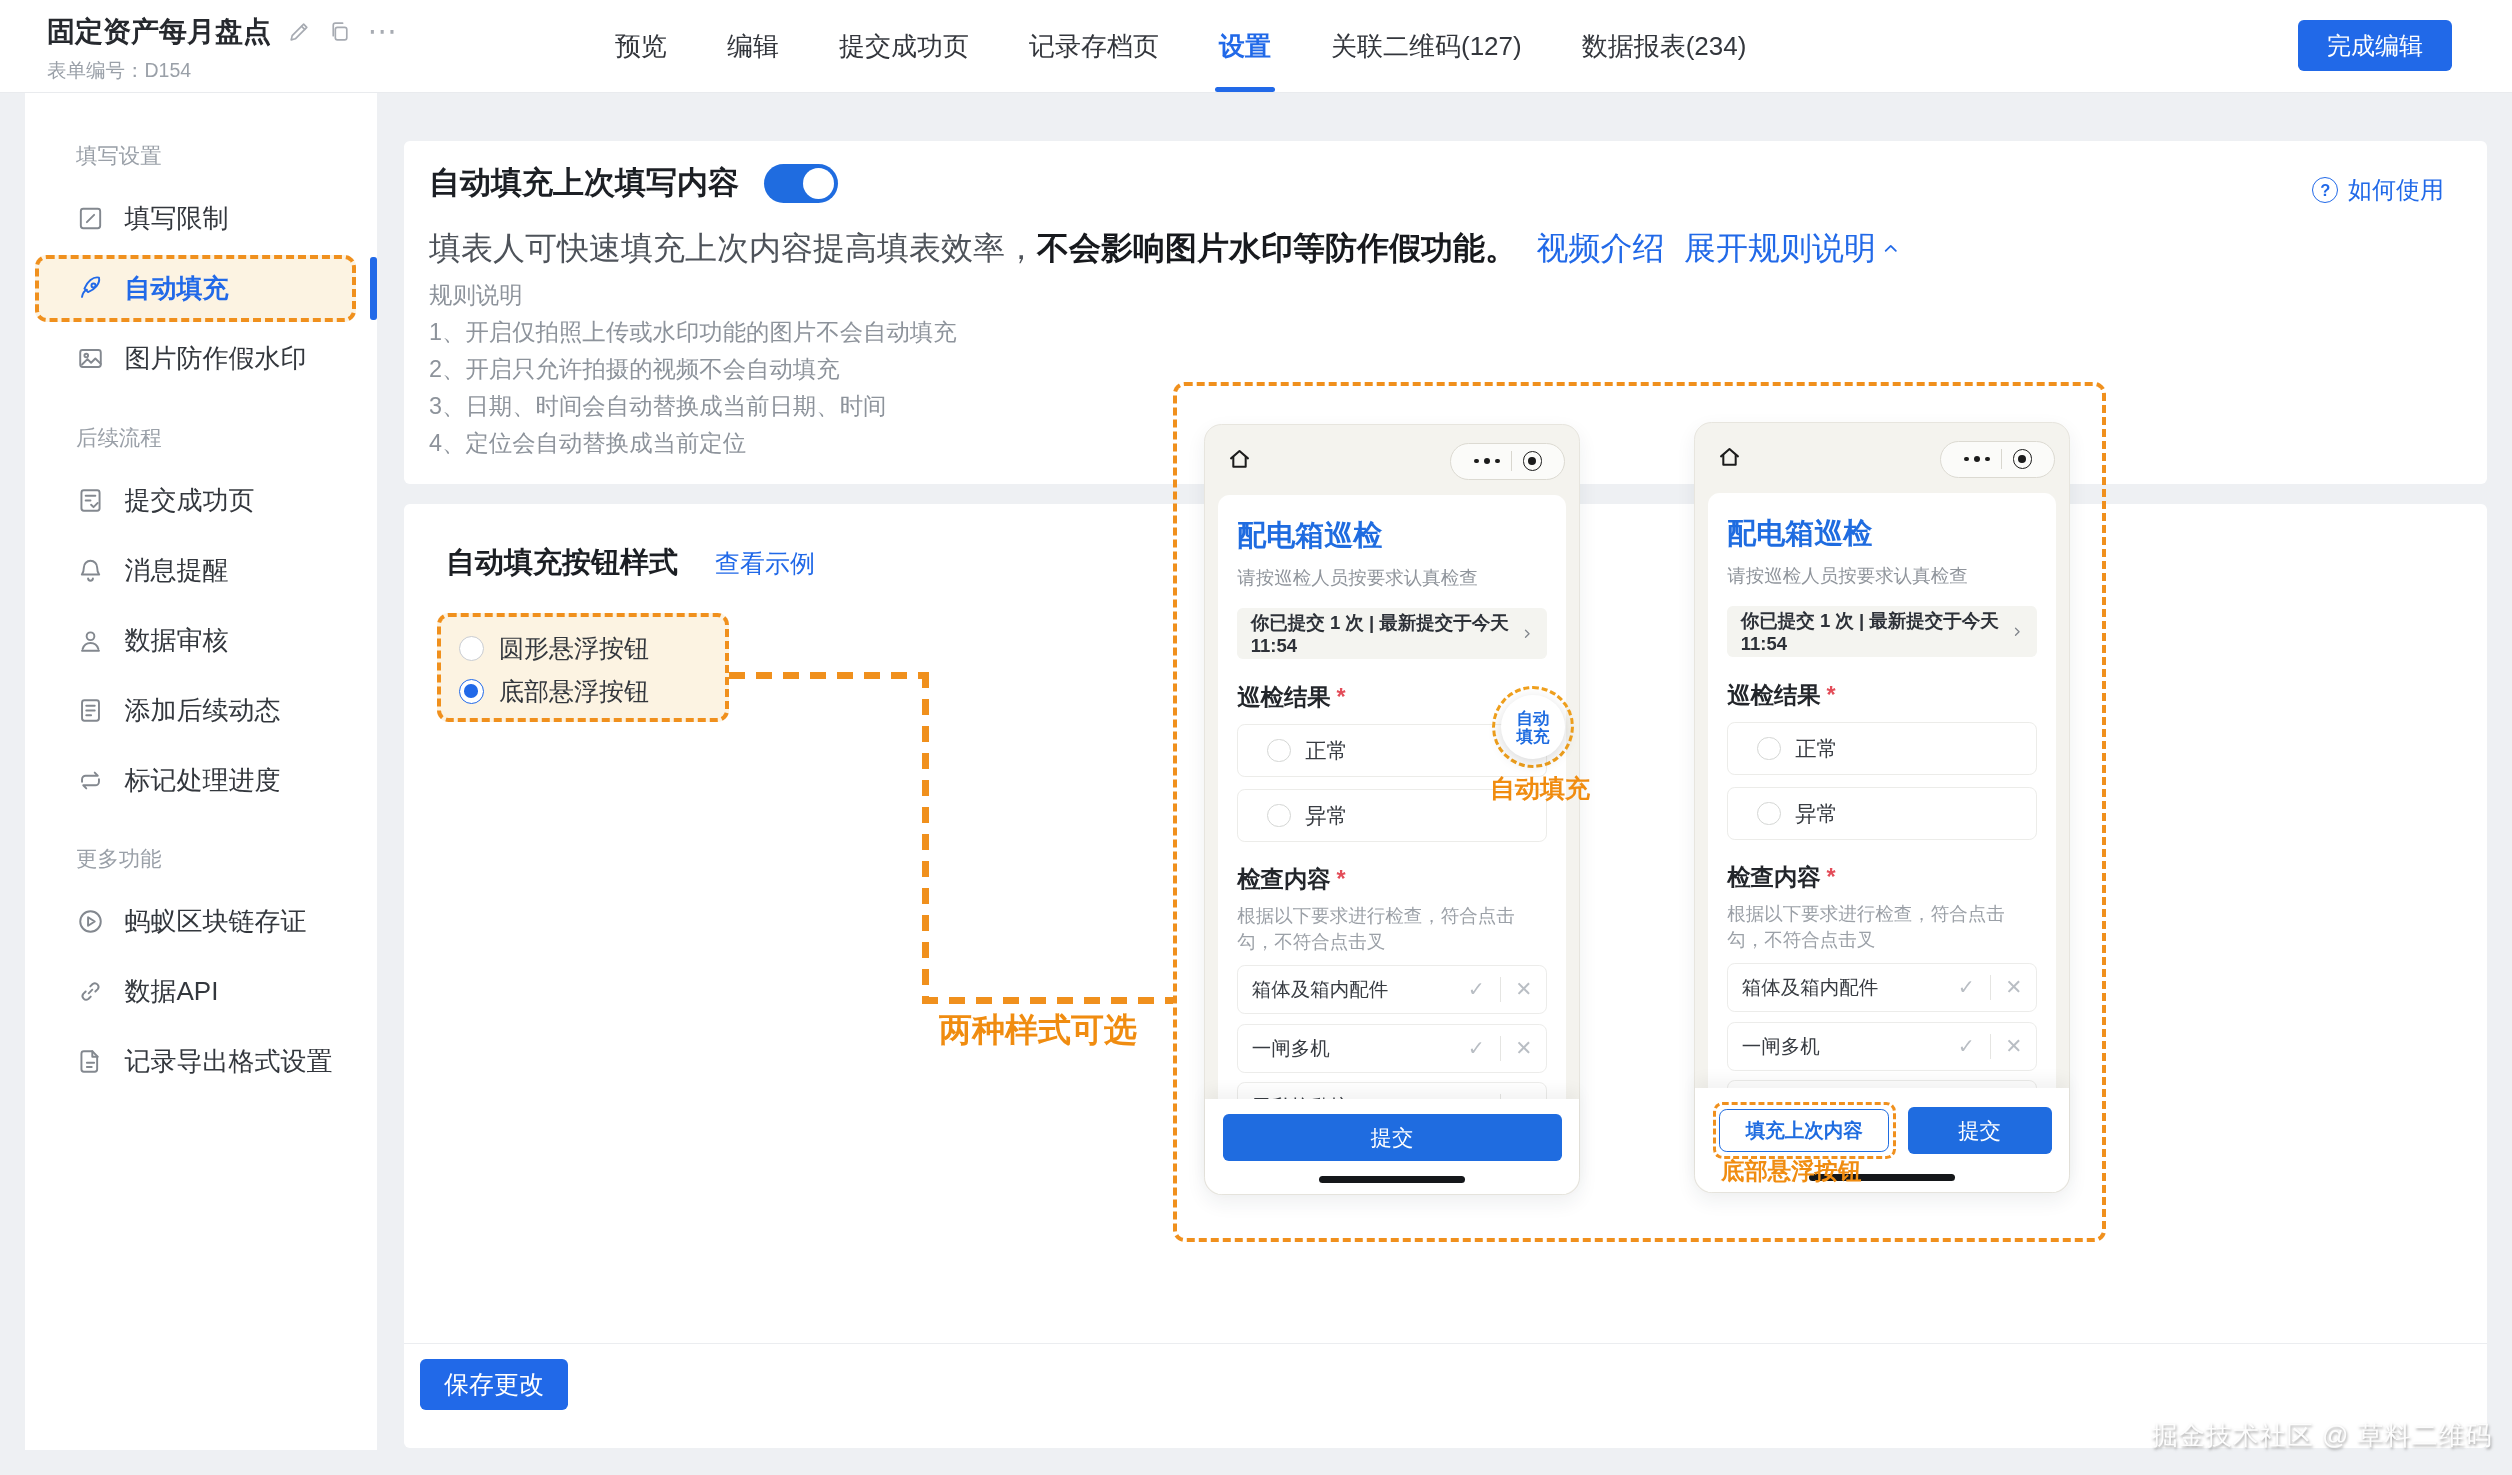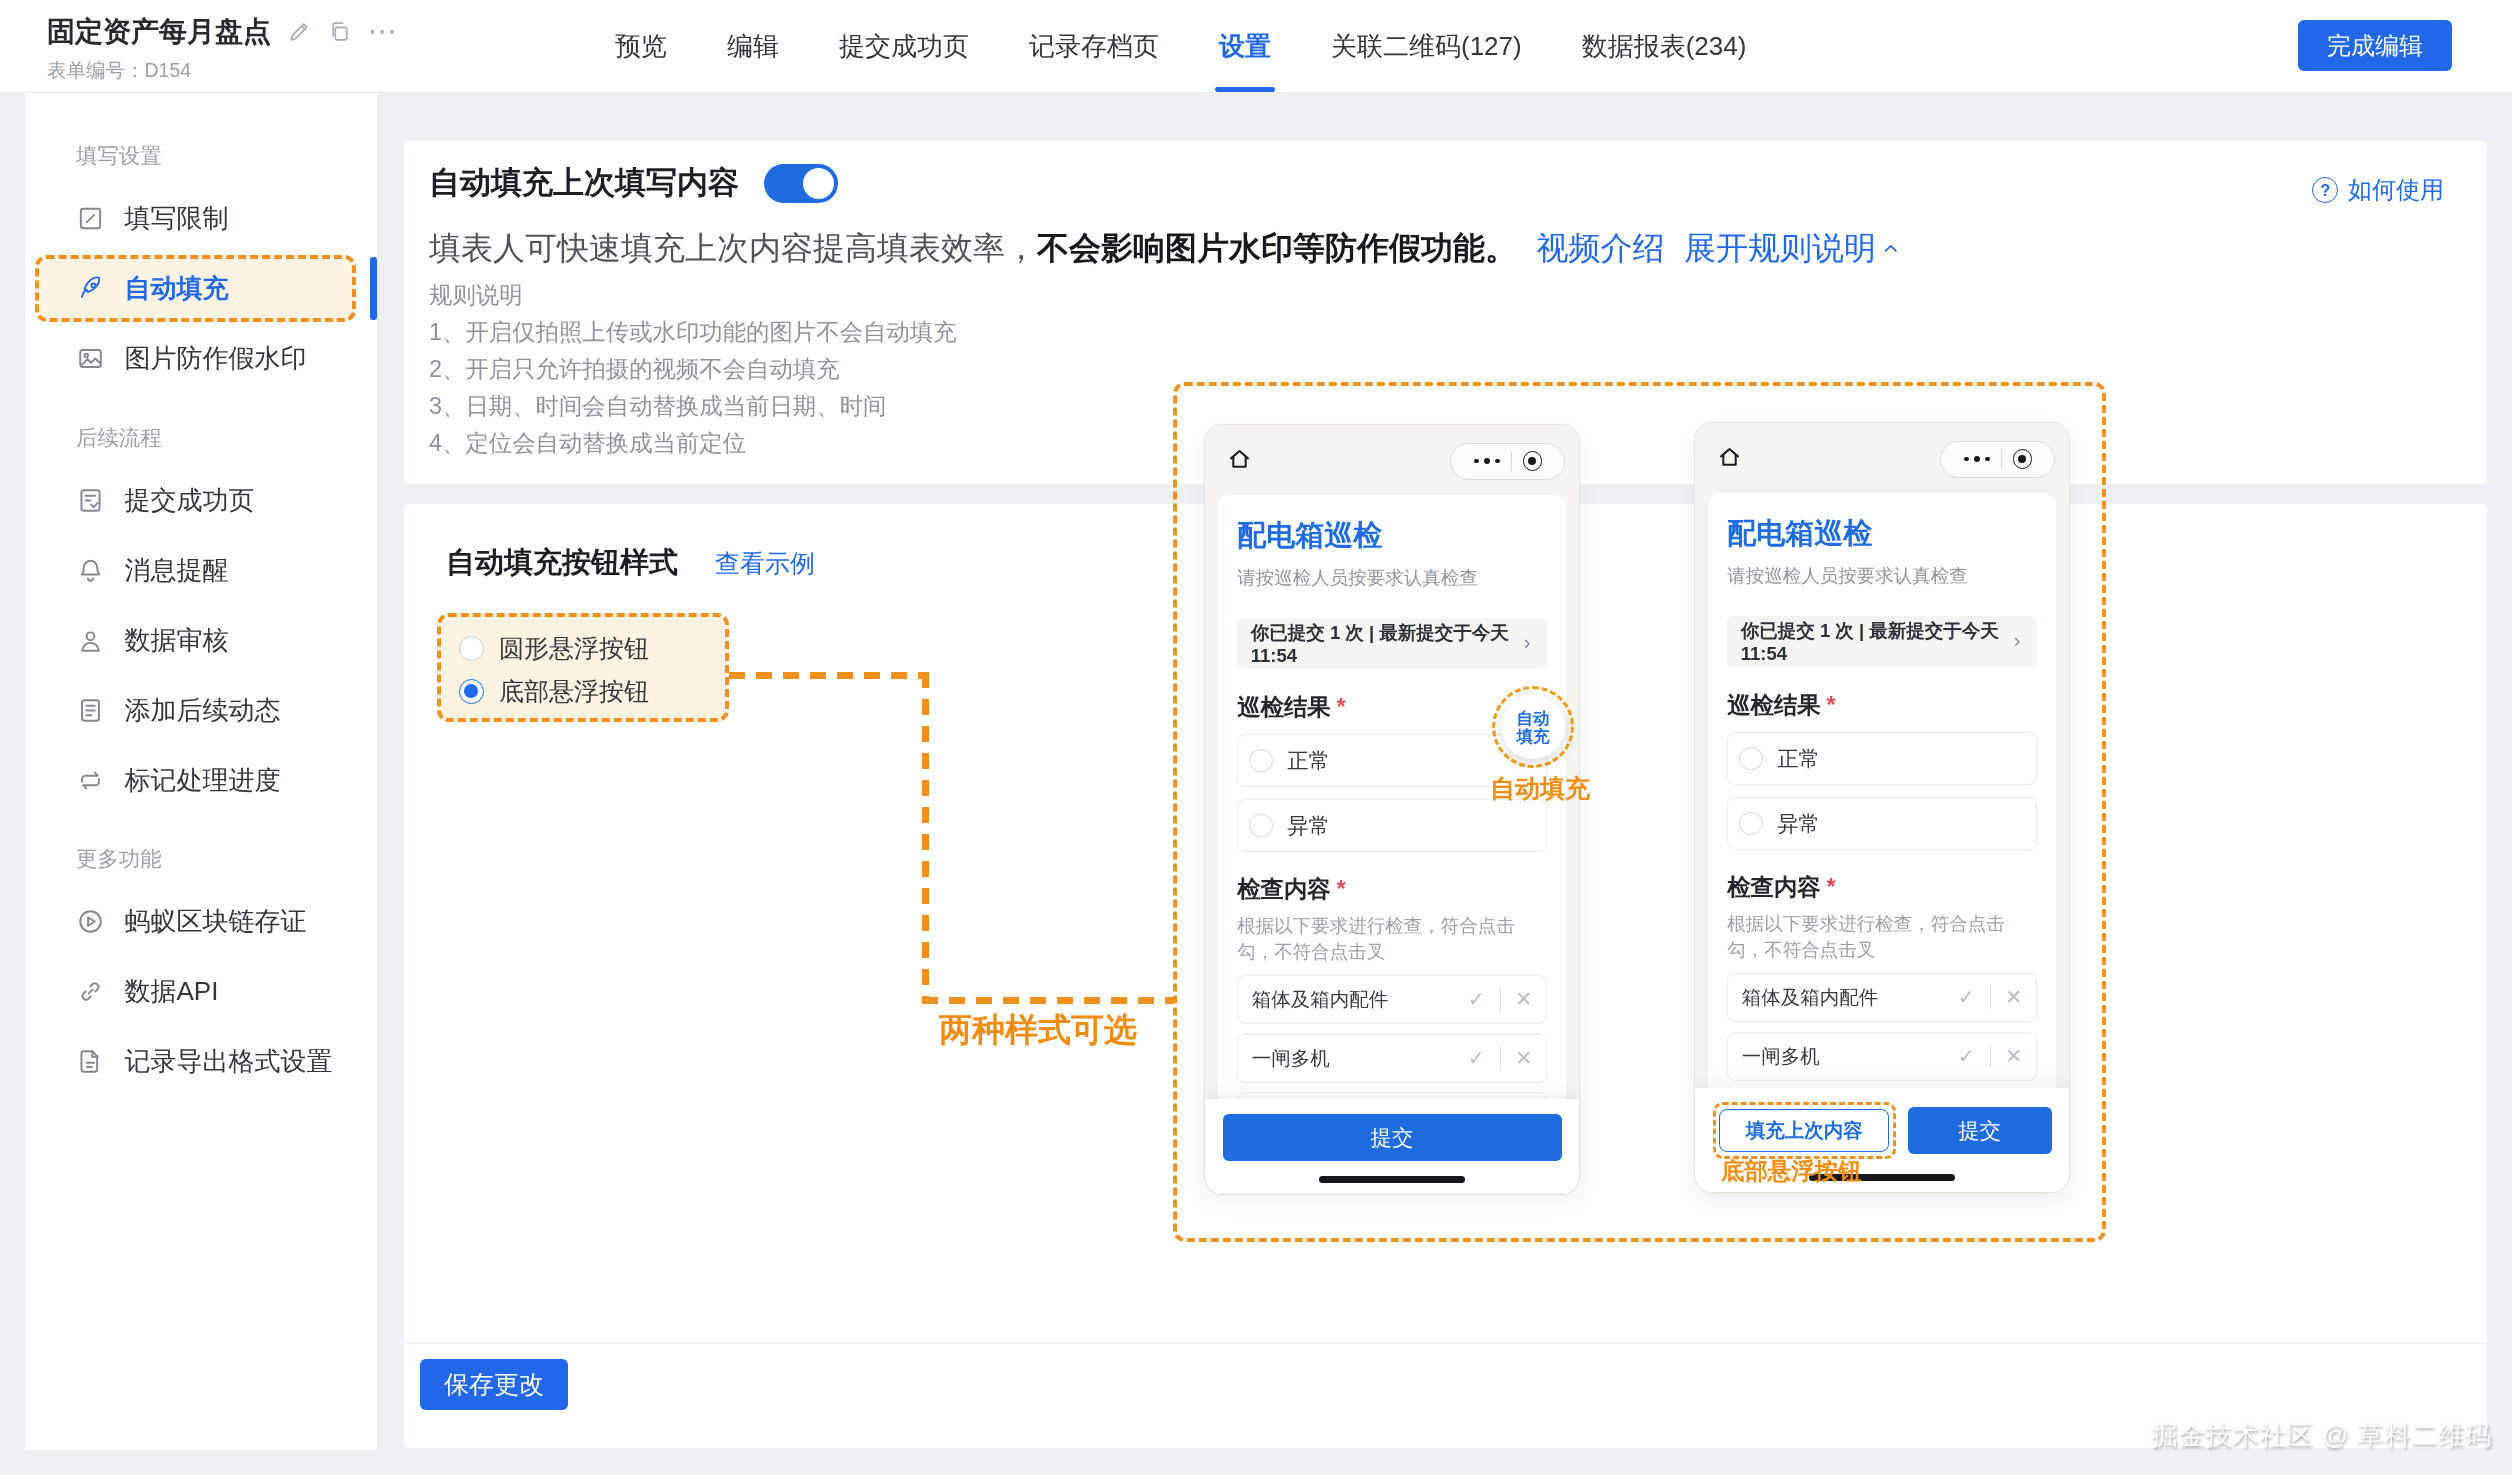--- a/index.html
+++ b/index.html
@@ -77,25 +77,25 @@
   .capsule{position:absolute;right:13.6px;top:17.5px;width:115px;height:37px;box-sizing:border-box;border:1px solid #dcdad2;border-radius:18.5px;background:rgba(252,252,250,.9);display:flex;align-items:center;justify-content:center;}
   .cap-dots{display:flex;align-items:center;gap:4.9px;}
   .cap-dots i{display:block;width:4.9px;height:4.9px;border-radius:50%;background:#1b1b1b;}
   .cap-dots i.mid{width:6.8px;height:6.8px;}
   .cap-div{width:1px;height:19.5px;background:#d9d7cf;margin:0 10.7px;}
   .cap-ring{width:19.5px;height:19.5px;border:1.9px solid #1b1b1b;border-radius:50%;box-sizing:border-box;display:flex;align-items:center;justify-content:center;}
   .cap-ring i{display:block;width:7.8px;height:7.8px;border-radius:50%;background:#1b1b1b;}
   .ph-card{position:absolute;left:12.7px;right:12.7px;top:70px;bottom:0;background:#fff;border-radius:11.7px 11.7px 0 0;box-sizing:border-box;padding:21.4px 19.5px 0;overflow:hidden;}
   .ph-title{font-size:29px;font-weight:bold;color:#1f6ce0;}
   .ph-sub{margin-top:8.8px;font-size:18.5px;color:#90959c;}
-  .ph-banner{margin-top:28px;height:51px;background:#f4f4f0;border-radius:5.8px;display:flex;align-items:center;justify-content:space-between;padding:0 13.6px;}
+  .ph-banner{margin-top:18px;height:51px;background:#f4f4f0;border-radius:5.8px;display:flex;align-items:center;justify-content:space-between;padding:0 13.6px;}
   .ph-banner .txt{font-size:18.5px;font-weight:bold;color:#2d3138;}
   .ph-q{margin-top:21.4px;font-size:23.4px;font-weight:bold;color:#23262b;}
   .req{color:#e34d59;margin-left:5.8px;font-weight:bold;}
-  .ph-opt{margin-top:11.7px;height:53px;box-sizing:border-box;border:1px solid #ecece9;border-radius:7.8px;display:flex;align-items:center;gap:14.6px;padding-left:11px;}
+  .ph-opt{margin-top:11.7px;height:53px;box-sizing:border-box;border:1px solid #ecece9;border-radius:7.8px;display:flex;align-items:center;gap:14.6px;padding-left:29px;}
   .ph-radio{width:23.4px;height:23.4px;border-radius:50%;box-sizing:border-box;border:1.9px solid #d4d6d4;}
   .ph-opt .olbl{font-size:21.4px;color:#383c42;}
   .ph-hint{margin-top:7.8px;font-size:18.5px;color:#9ba0a7;line-height:26px;}
   .ph-check{margin-top:9.7px;height:49px;box-sizing:border-box;border:1px solid #ececea;border-radius:7.8px;display:flex;align-items:center;padding:0 13.6px;}
   .ph-check .clbl{flex:1;font-size:19.5px;color:#383c42;}
   .mk{color:#b9bec4;font-size:20.4px;}
   .vdiv{width:1px;height:25px;background:#e5e5e2;margin:0 14.6px;}
   .ph-footer{position:absolute;left:0;right:0;bottom:0;background:#fff;padding:14.6px 17.5px 5.8px;box-shadow:0 -7.8px 15.6px rgba(0,0,0,.05);border-radius:0 0 17.5px 17.5px;z-index:4;}
   .ph-submit{height:47px;background:#1f6ce0;border-radius:5.8px;color:#fff;font-size:21.4px;display:flex;align-items:center;justify-content:center;}
   .home-bar{width:146px;height:7.8px;background:#15171a;border-radius:3.9px;margin:14.6px auto 4.9px;}

